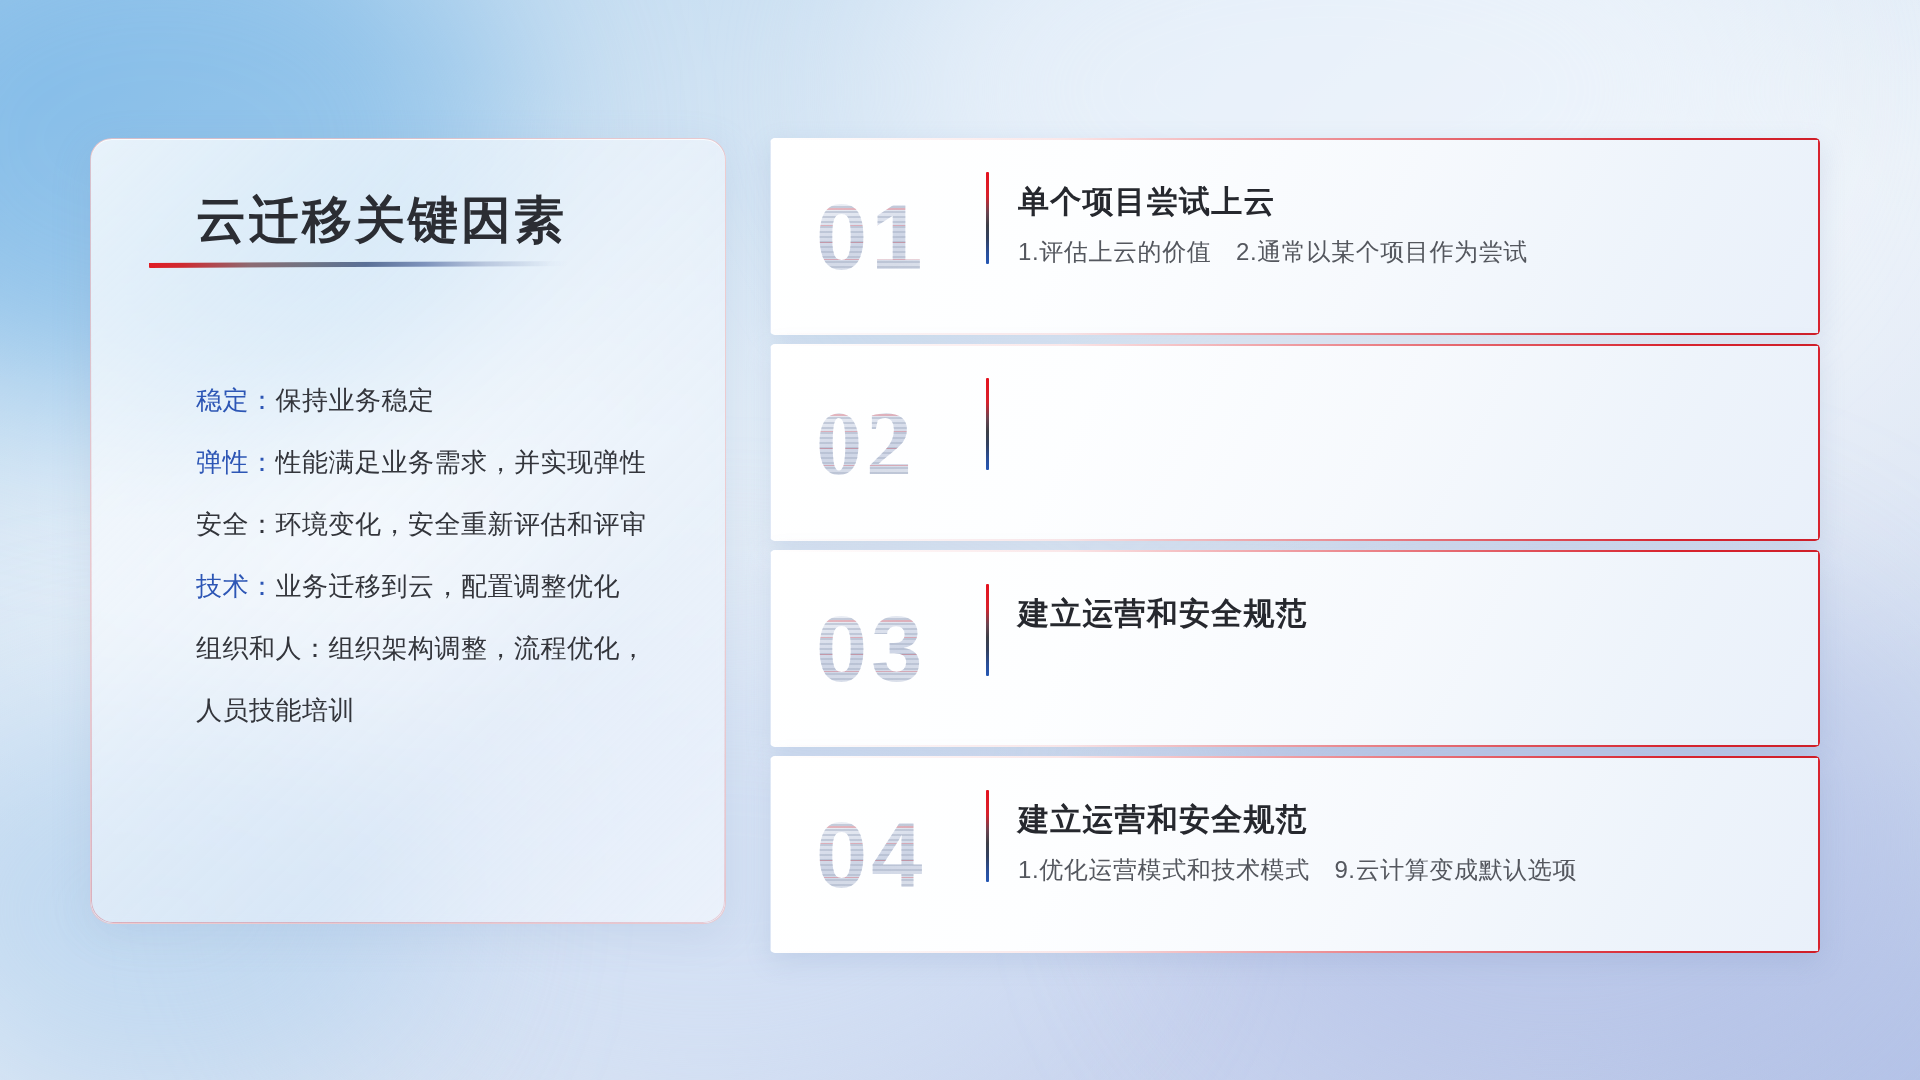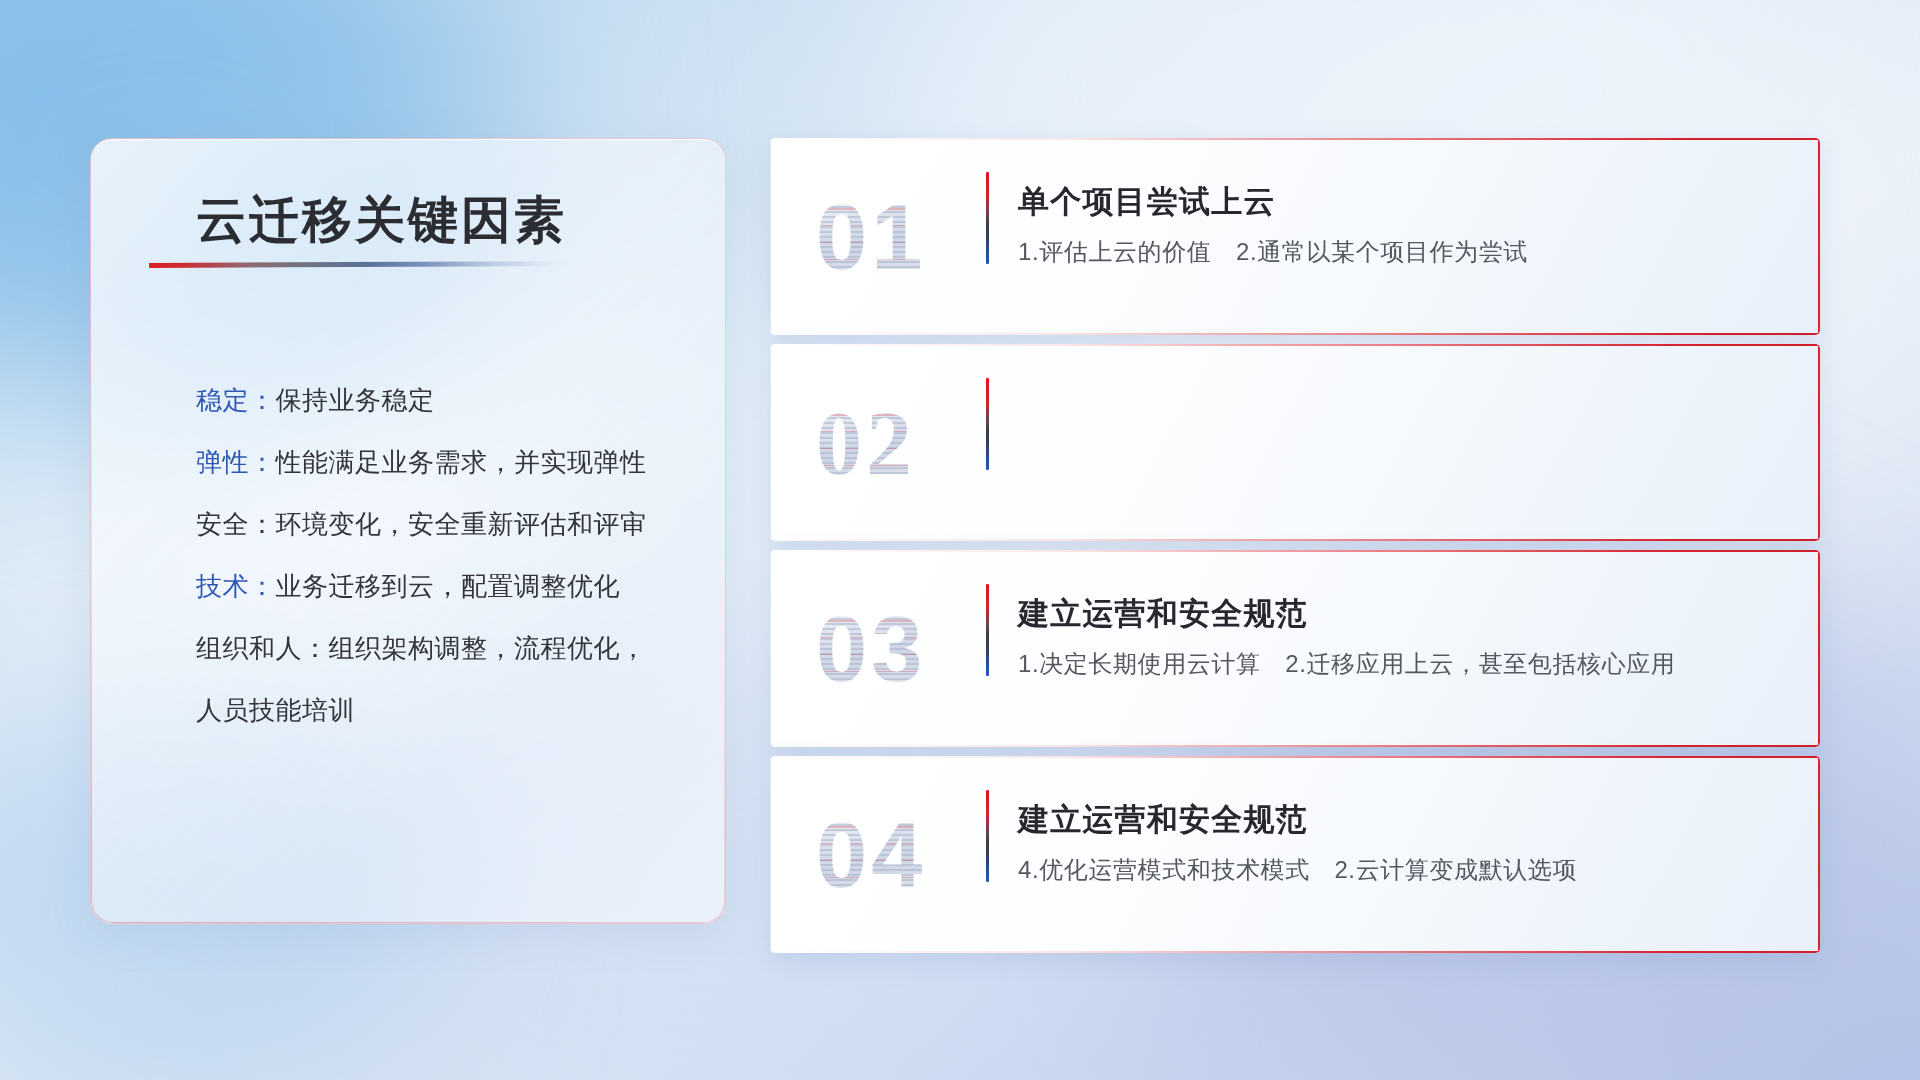--- a/index.html
+++ b/index.html
@@ -245,31 +245,30 @@
   <article class="step-card c3">
     <span class="edge-top"></span>
     <span class="edge-bottom"></span>
     <span class="edge-right"></span>
     <span class="edge-left"></span>
     <span class="step-num">03</span>
     <span class="step-num-red">03</span>
     <span class="step-divider"></span>
     <div class="step-body">
       <div class="step-title">建立运营和安全规范</div>
-      <div class="step-sub">1.决定长期使用云计算　2.迁移应用上云，甚至包括核心应用</div>
     </div>
   </article>
 
   <article class="step-card c4">
     <span class="edge-top"></span>
     <span class="edge-bottom"></span>
     <span class="edge-right"></span>
     <span class="edge-left"></span>
     <span class="step-num">04</span>
     <span class="step-num-red">04</span>
     <span class="step-divider"></span>
     <div class="step-body">
       <div class="step-title">建立运营和安全规范</div>
-      <div class="step-sub">4.优化运营模式和技术模式　2.云计算变成默认选项</div>
+      <div class="step-sub">1.优化运营模式和技术模式　9.云计算变成默认选项</div>
     </div>
   </article>
 
 </div>
 
 </body></html>

